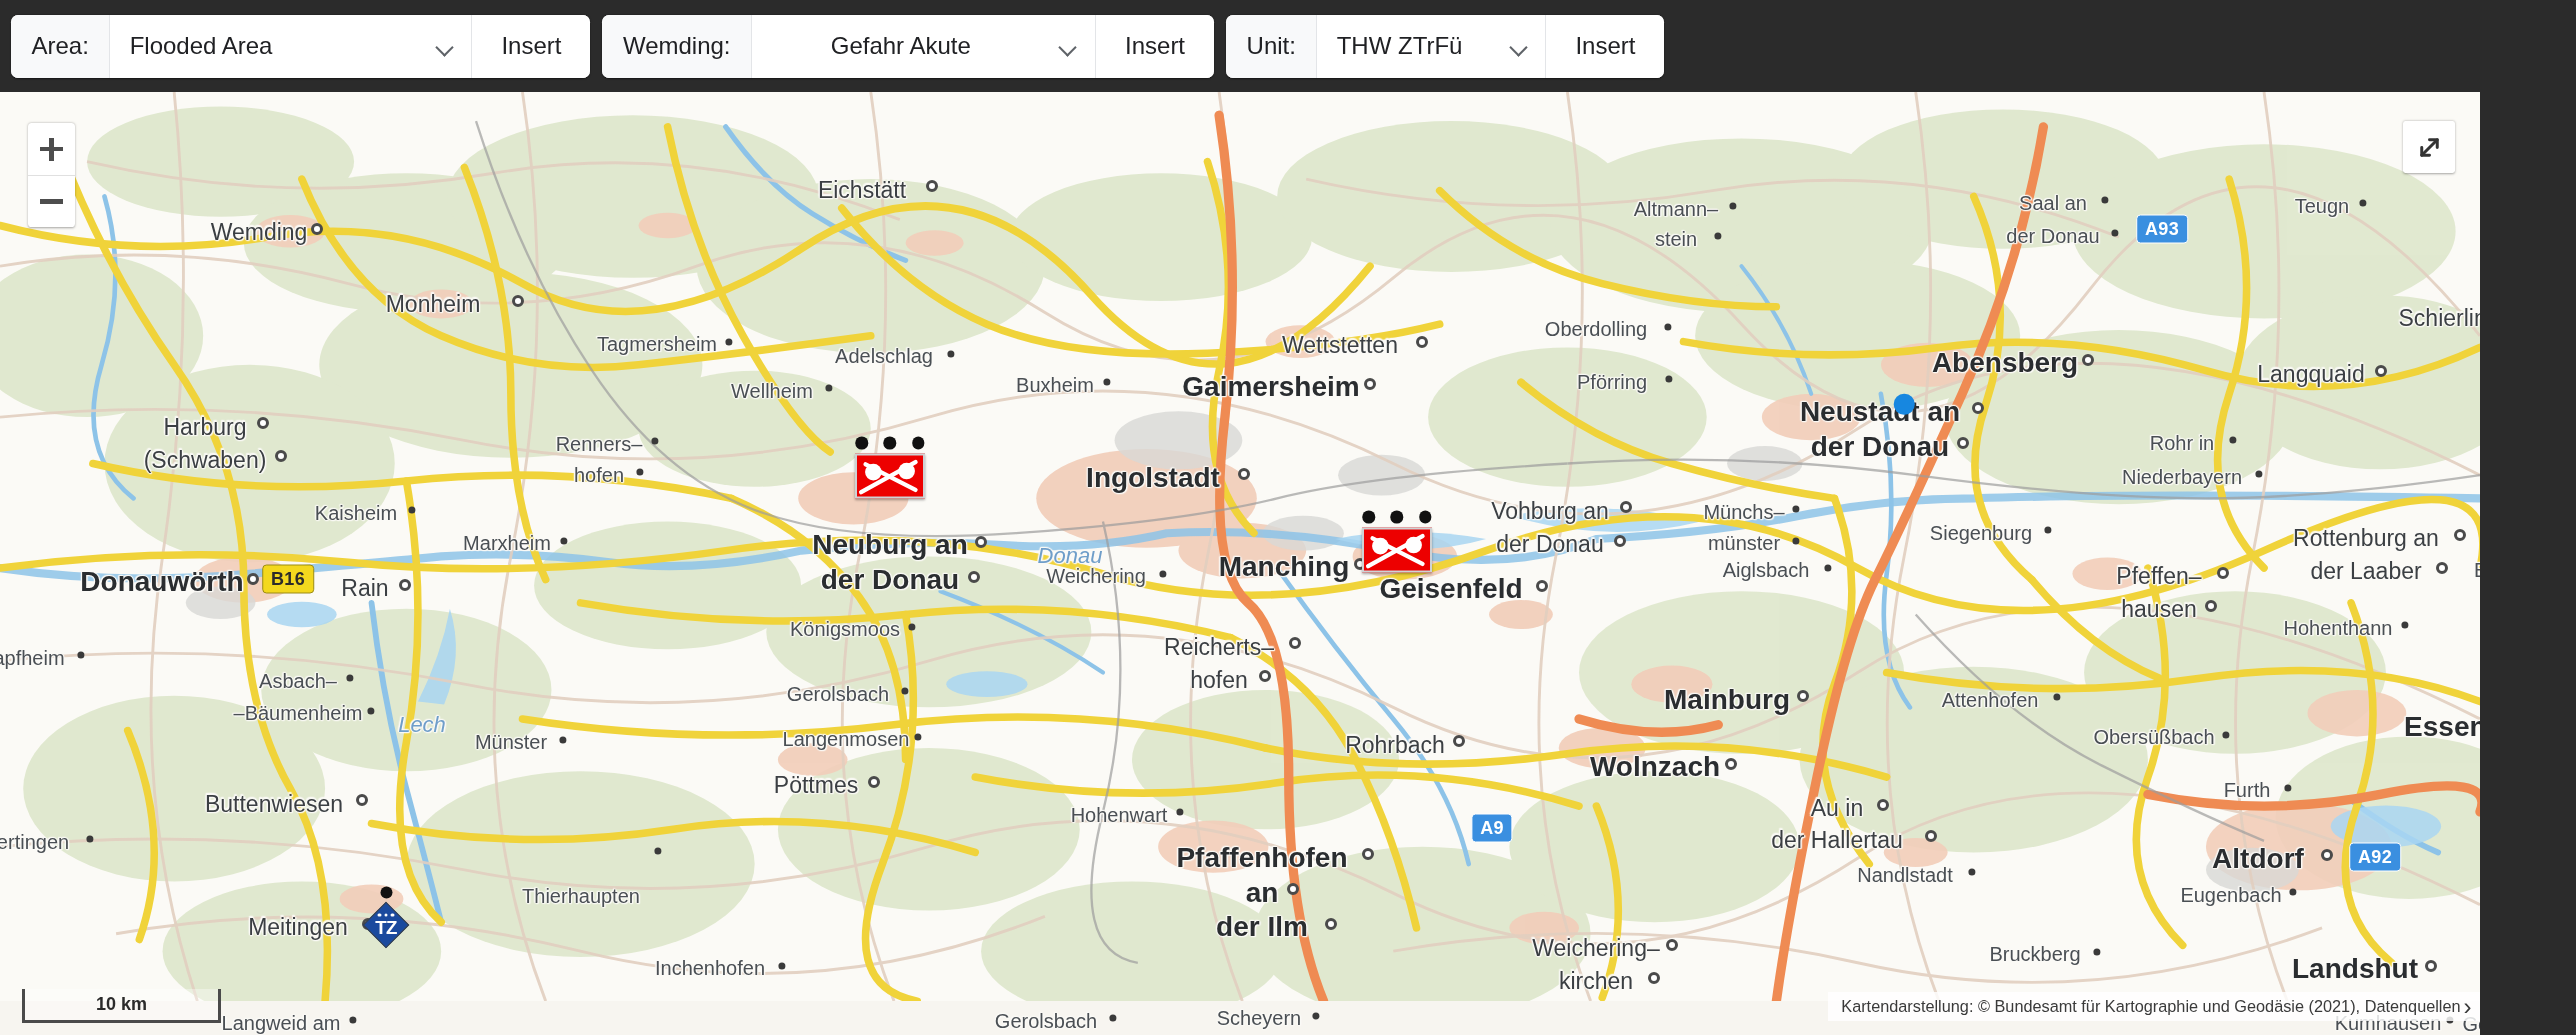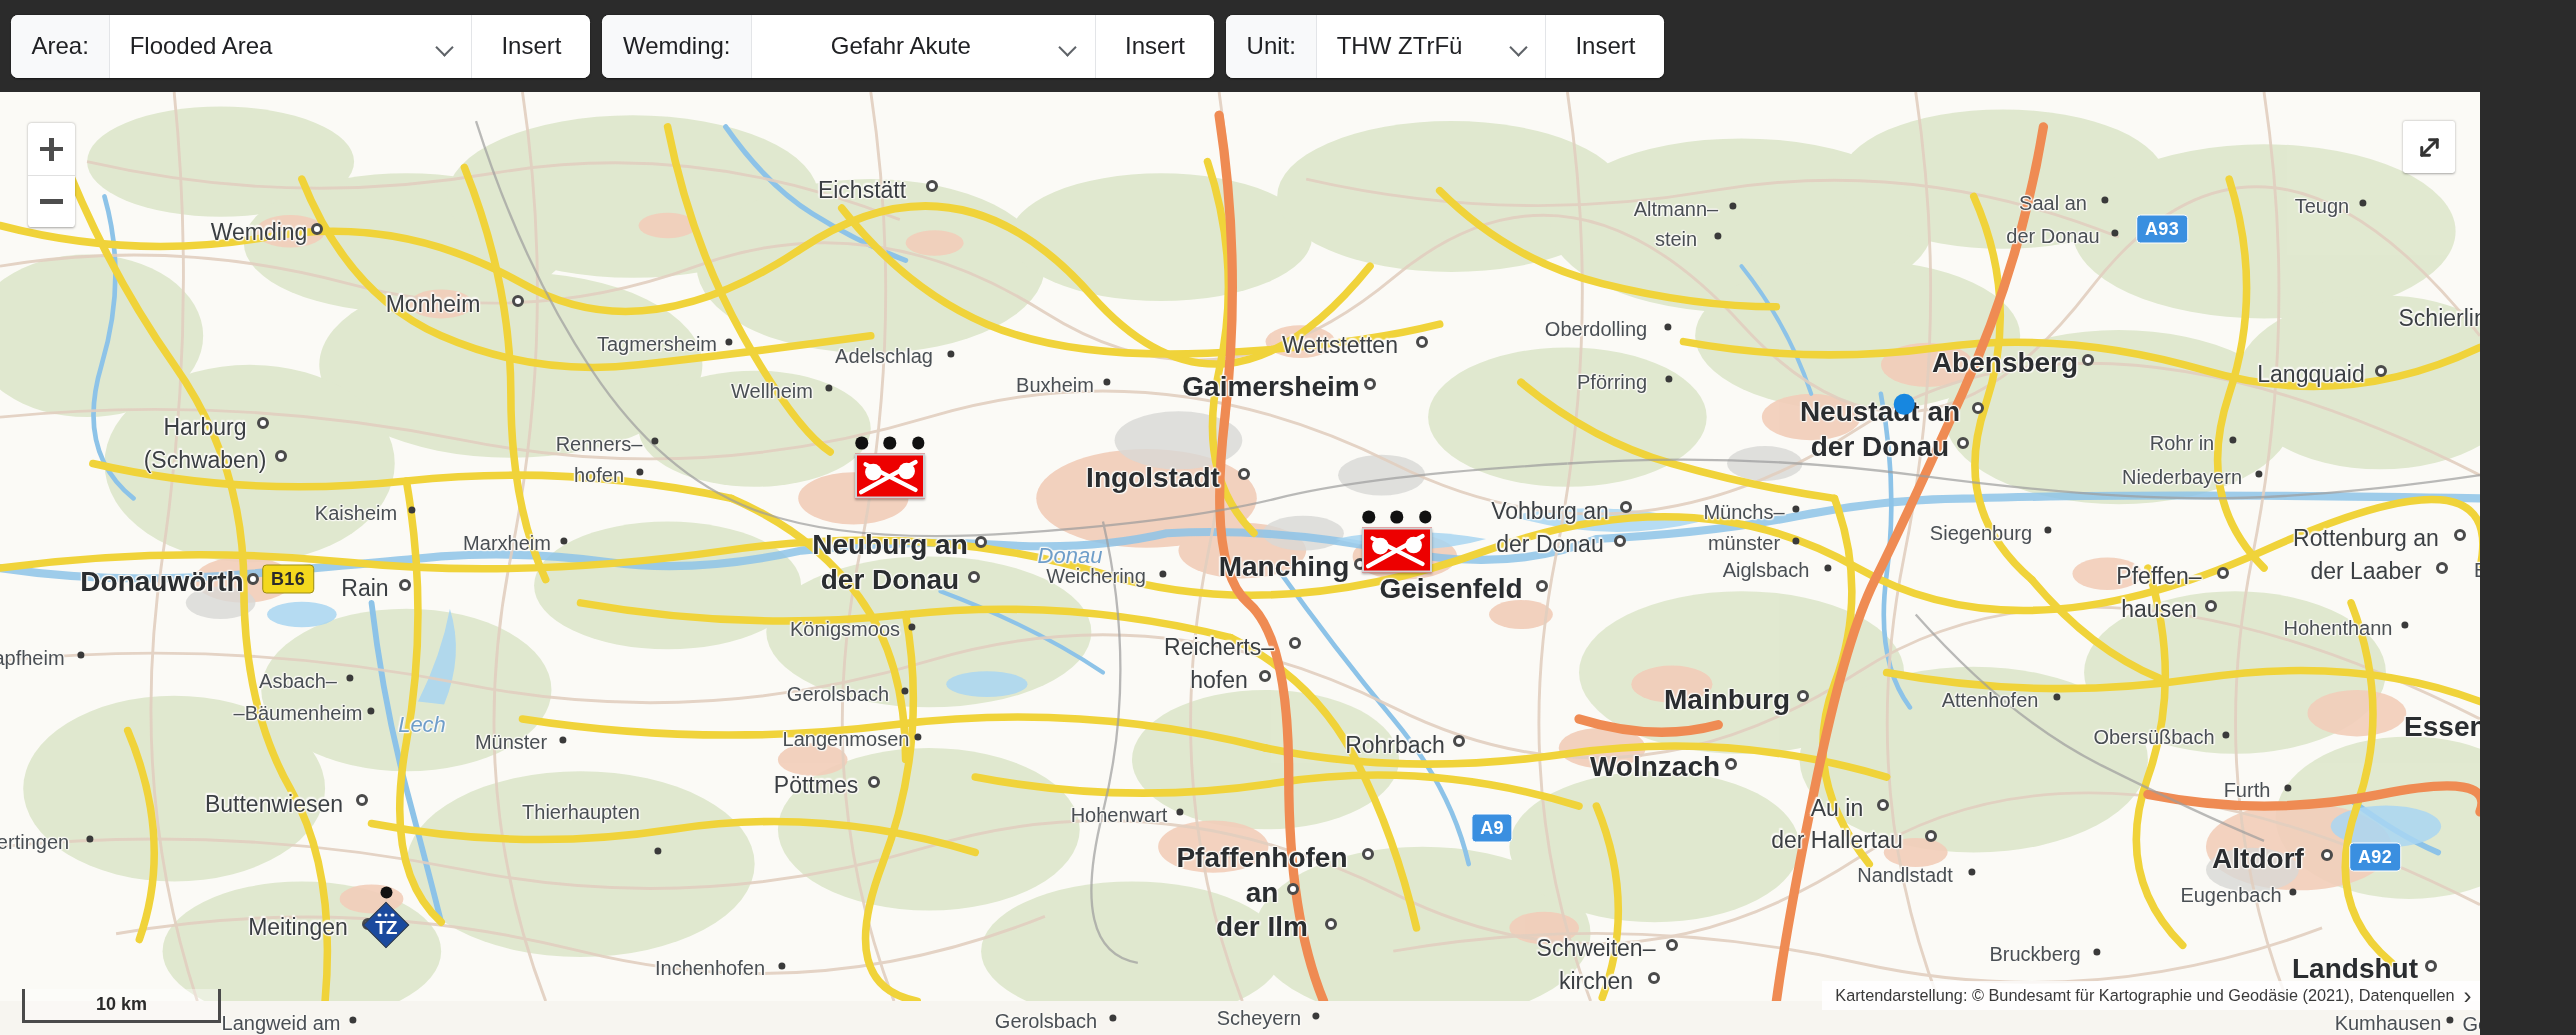--- a/index.html
+++ b/index.html
@@ -231,25 +231,25 @@
     width: 199px; height: 34px;
     border-left: 3px solid #4a4a4a;
     border-right: 3px solid #4a4a4a;
     border-bottom: 3px solid #4a4a4a;
     display: flex; align-items: center; justify-content: center;
     color: #2b2b2b; font-size: 18px; font-weight: bold;
     background: rgba(255,255,255,.35);
   }
 
   #attribution {
-    position: absolute; right: 0; bottom: 26px;
+    position: absolute; right: 0; bottom: 15px;
     display: flex; align-items: center;
     background: rgba(255,255,255,.82);
     padding: 4.8px 8.4px 4.8px 13.3px;
-    gap: 9px;
+    gap: 3px;
     font-size: 16.3px;
     color: #3a3a3a;
     white-space: nowrap;
   }
   #attribution .attr-chev {
     font-size: 24px; color: #3a3a3a; cursor: pointer; line-height: .8;
   }
 </style>
 </head>
 <body>
@@ -519,28 +519,28 @@
         <div class="mlabel city" style="left: 2472px; top: 635px; padding-left: 12px;">Essenbach</div>
         <div class="mlabel town" style="left: 1395px; top: 653px;">Rohrbach</div>
         <div class="mlabel city" style="left: 1655px; top: 675px;">Wolnzach</div>
         <div class="mlabel town" style="left: 274px; top: 712px;">Buttenwiesen</div>
         <div class="mlabel town" style="left: 816px; top: 693px;">Pöttmes</div>
         <div class="mlabel vill" style="left: 2247px; top: 699px;">Furth</div>
         <div class="mlabel vill" style="left: 33px; top: 751px;">ertingen</div>
         <div class="mlabel vill" style="left: 1119px; top: 724px;">Hohenwart</div>
         <div class="mlabel town" style="left: 1837px; top: 716px;">Au in</div>
         <div class="mlabel town" style="left: 1837px; top: 748px;">der Hallertau</div>
-        <div class="mlabel vill" style="left: 581px; top: 721px;">Thierhaupten</div>
+        <div class="mlabel vill" style="left: 581px; top: 805px;">Thierhaupten</div>
         <div class="mlabel city" style="left: 2258px; top: 767px;">Altdorf</div>
         <div class="mlabel vill" style="left: 2231px; top: 804px;">Eugenbach</div>
         <div class="mlabel city" style="left: 1262px; top: 766px;">Pfaffenhofen</div>
         <div class="mlabel city" style="left: 1262px; top: 801px;">an</div>
         <div class="mlabel city" style="left: 1262px; top: 835px;">der Ilm</div>
         <div class="mlabel vill" style="left: 1905px; top: 784px;">Nandlstadt</div>
-        <div class="mlabel town" style="left: 1596px; top: 856px;">Schweiten–</div>
+        <div class="mlabel town" style="left: 1596px; top: 856px;">Weichering–</div>
         <div class="mlabel town" style="left: 1596px; top: 889px;">kirchen</div>
         <div class="mlabel town" style="left: 298px; top: 835px;">Meitingen</div>
         <div class="mlabel vill" style="left: 2035px; top: 863px;">Bruckberg</div>
         <div class="mlabel city" style="left: 2355px; top: 877px;">Landshut</div>
         <div class="mlabel vill" style="left: 710px; top: 877px;">Inchenhofen</div>
         <div class="mlabel vill" style="left: 281px; top: 932px;">Langweid am</div>
         <div class="mlabel vill" style="left: 1046px; top: 930px;">Gerolsbach</div>
         <div class="mlabel vill" style="left: 1259px; top: 927px;">Scheyern</div>
         <div class="mlabel vill" style="left: 2388px; top: 932px;">Kumhausen</div>
         <div class="mlabel vill" style="left: 2527px; top: 933px;">Geisenhausen</div>

